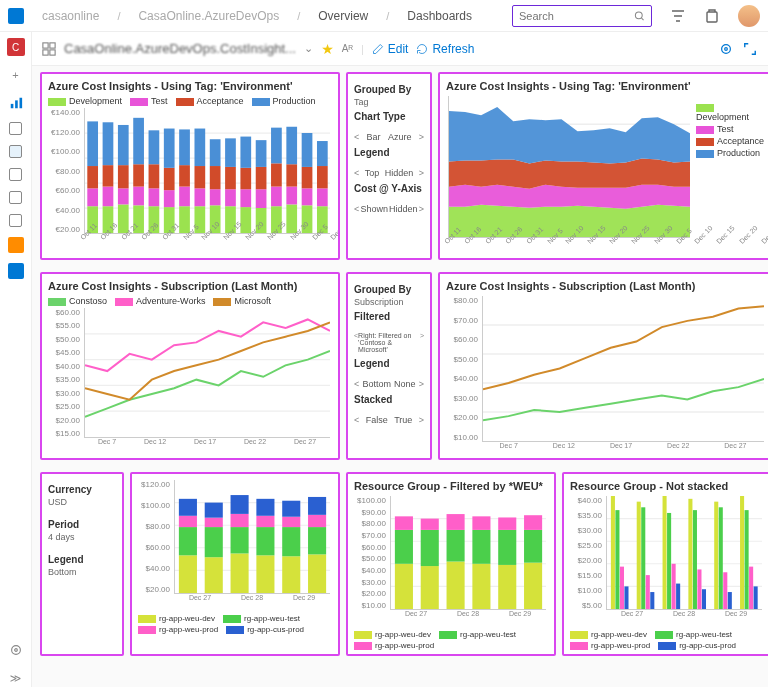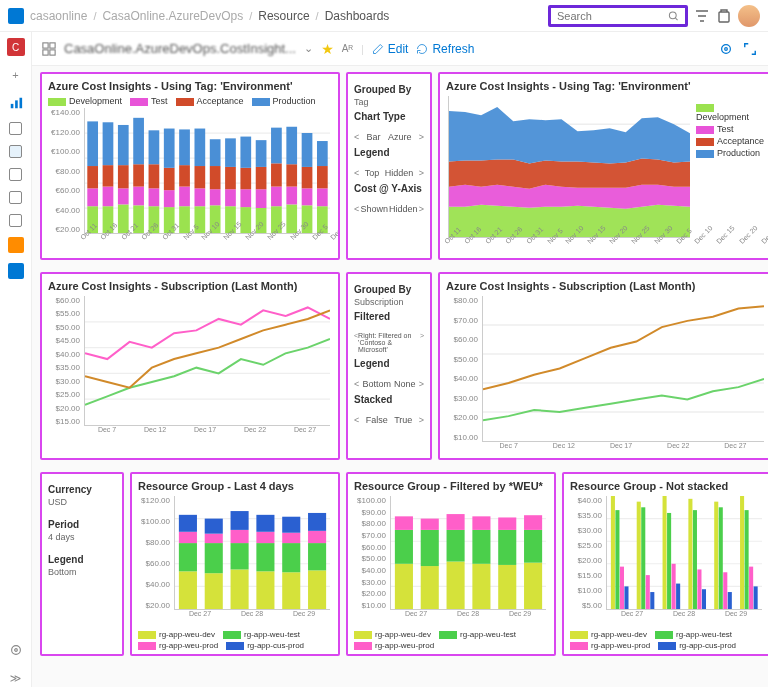--- a/index.html
+++ b/index.html
@@ -1,23 +1,23 @@
 <!DOCTYPE html>
 <html><head>
 <meta charset="utf-8">
 <style>
 * { box-sizing: border-box; margin: 0; padding: 0; font-family: -apple-system, "Segoe UI", sans-serif; }
 body { width: 768px; height: 687px; overflow: hidden; background: #fff; font-size: 11px; color: #333; }
-.topbar { height: 32px; display: flex; align-items: center; padding: 0 8px; border-bottom: 1px solid #eee; gap: 6px; }
+.topbar { height: 32px; display: flex; align-items: center; padding: 0 8px; border-bottom: 1px solid #eee; gap: 18px; }
 .logo { width: 16px; height: 16px; background: #0078d4; border-radius: 2px; }
 .crumb { color: #555; font-size: 12px; }
 .crumb.dim { color: #aaa; filter: blur(0.7px); }
 .sep { color: #bbb; }
 .spacer { flex: 1; }
-.search { display: flex; align-items: center; border: 3px solid #6d28d9; border-radius: 2px; padding: 2px 6px; width: 140px; height: 22px; }
+.search { display: flex; align-items: center; border: 1px solid #6d28d9; border-radius: 2px; padding: 2px 6px; width: 140px; height: 22px; }
 .search input { border: none; outline: none; width: 100%; font-size: 11px; }
 .search svg { width: 12px; height: 12px; stroke: #888; }
 .ticon { width: 16px; height: 16px; display: flex; align-items: center; justify-content: center; color: #666; cursor: pointer; }
 .avatar { width: 22px; height: 22px; border-radius: 50%; background: linear-gradient(#f4c089,#e0976a); }
 .shell { display: flex; height: calc(100% - 32px); }
 .leftbar { width: 32px; border-right: 1px solid #eee; display: flex; flex-direction: column; align-items: center; padding-top: 6px; gap: 10px; }
 .lb { width: 18px; height: 18px; display: flex; align-items: center; justify-content: center; color: #888; cursor: pointer; border-radius: 2px; }
 .lb.sq { border: 1.4px solid #888; width: 13px; height: 13px; }
 .lb.c { background: #d13438; color: #fff; width: 18px; height: 18px; border-radius: 2px; font-size: 10px; }
 .lb.blue { color: #0078d4; }
@@ -60,21 +60,21 @@
 </style>
 </head>
 <body>
 
 <div class="topbar">
   <div class="logo"></div>
   <span class="crumb dim">casaonline</span>
   <span class="sep">/</span>
   <span class="crumb dim">CasaOnline.AzureDevOps</span>
   <span class="sep">/</span>
-  <span class="crumb">Resource</span>
+  <span class="crumb">Overview</span>
   <span class="sep">/</span>
   <span class="crumb">Dashboards</span>
   <div class="spacer"></div>
   <div class="search">
     <input placeholder="Search" style="">
     <svg viewBox="0 0 16 16" fill="none" stroke="currentColor" stroke-width="1.5">
         <circle cx="7" cy="7" r="5"></circle>
         <path d="m11 11 3 3"></path>
       </svg>
   </div>
@@ -333,20 +333,25 @@
             <span class="c-acc">Acceptance</span>
             <span class="c-prod">Production</span>
           </div>
         </div>
       </div>
     </div>
 
     <div class="grid row2" style="grid-template-columns: 300px 86px 336px;">
       <div class="widget">
         <div class="wtitle">Azure Cost Insights - Subscription (Last Month)</div>
+        <div class="wleg">
+          <span class="c-con">Constoso</span>
+          <span class="c-adv">Adventure-Works</span>
+          <span class="c-ms">Microsoft</span>
+        </div>
         <div class="chart" style="height:144px;">
           <div class="yaxis">
               <span>$60.00</span>
               <span>$55.00</span>
               <span>$50.00</span>
               <span>$45.00</span>
               <span>$40.00</span>
               <span>$35.00</span>
               <span>$30.00</span>
               <span>$25.00</span>
@@ -435,21 +440,20 @@
       <div class="widget opts">
         <div class="oh">Currency</div>
           <div class="ov">USD</div>
         <div class="oh" style="margin-top:12px;">Period</div>
           <div class="ov">4 days</div>
         <div class="oh" style="margin-top:12px;">Legend</div>
           <div class="ov">Bottom</div>
       </div>
 
       <div class="widget">
-        <div class="wtitle">Resource Group - Last 4 days</div>
         <div class="chart" style="height:128px;">
           <div class="yaxis">
               <span>$120.00</span>
               <span>$100.00</span>
               <span>$80.00</span>
               <span>$60.00</span>
               <span>$40.00</span>
               <span>$20.00</span>
             </div>
             <div class="plot">

